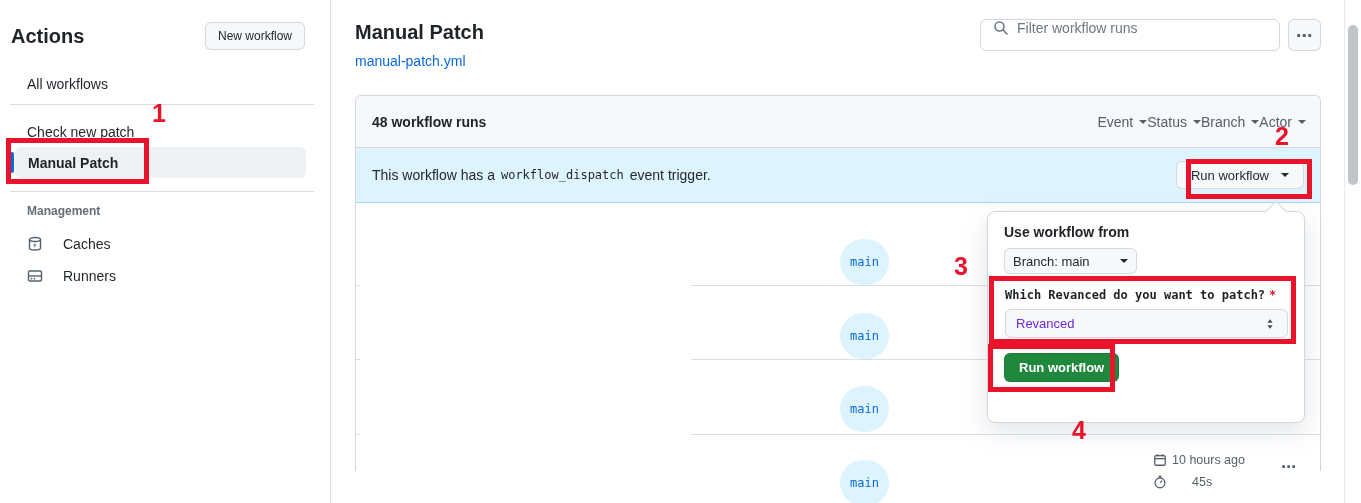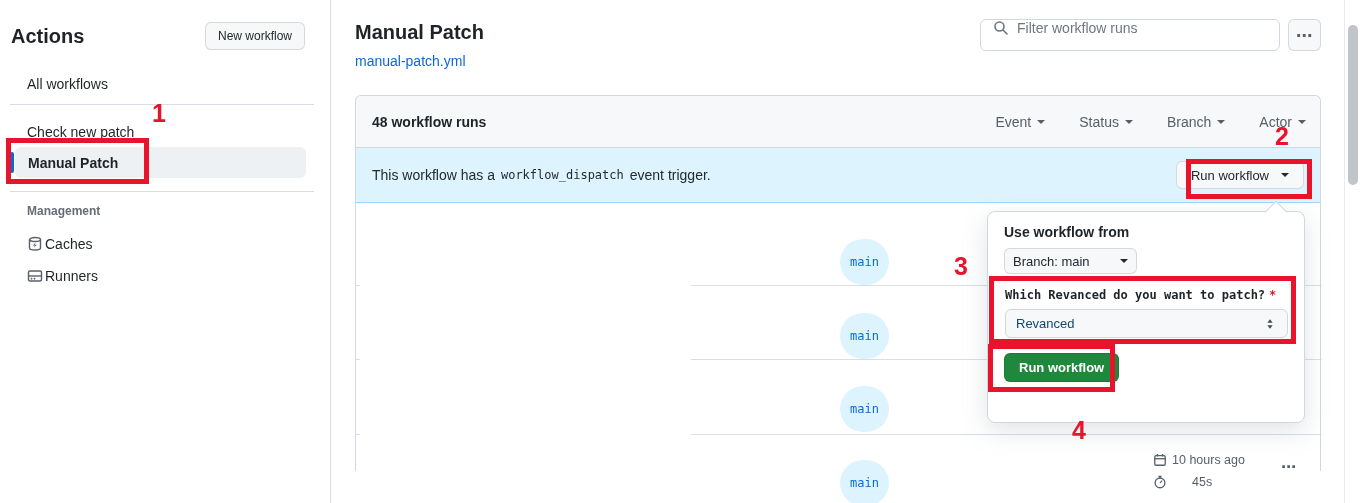--- a/index.html
+++ b/index.html
@@ -28,21 +28,21 @@
   .new-workflow-btn { position: absolute; left: 205px; top: 22px; height: 28px; padding: 0 12px; font-size: 12px; }
   .nav-link { position: absolute; left: 27px; font-size: 14px; color: #1f2328; cursor: pointer; white-space: nowrap; }
   .sb-divider { position: absolute; left: 10px; width: 304px; border-top: 1px solid #d8dee4; }
   .selected-item {
     position: absolute; left: 15px; top: 147px; width: 291px; height: 31px;
     background: #eef1f4; border-radius: 6px; display: flex; align-items: center;
     padding-left: 13px; font-weight: 700; font-size: 14px; color: #1f2328; cursor: pointer;
   }
   .selected-bar { position: absolute; left: 10px; top: 152px; width: 4px; height: 21px; background: #0969da; border-radius: 2px; }
   .mgmt-label { position: absolute; left: 27px; top: 204px; font-size: 12px; font-weight: 700; color: #656d76; }
-  .mgmt-item { position: absolute; left: 27px; display: flex; align-items: center; gap: 2px; font-size: 14px; color: #1f2328; cursor: pointer; }
+  .mgmt-item { position: absolute; left: 27px; display: flex; align-items: center; gap: 20px; font-size: 14px; color: #1f2328; cursor: pointer; }
   .mgmt-item svg { flex: 0 0 auto; }
 
   
   .page-title { position: absolute; left: 355px; top: 21px; font-size: 20px; font-weight: 700; color: #1f2328; }
   .file-link { position: absolute; left: 355px; top: 53px; font-size: 14px; color: #0969da; text-decoration: none; cursor: pointer; }
   .search-box {
     position: absolute; left: 980px; top: 19px; width: 300px; height: 32px;
     border: 1px solid #d0d7de; border-radius: 6px; background: #fff;
     display: flex; align-items: flex-start; padding: 0 12px; gap: 8px;
   }
@@ -58,21 +58,21 @@
   
   .runs-table {
     position: absolute; left: 355px; top: 95px; width: 966px; height: 376px;
     border: 1px solid #d0d7de; border-bottom: none; border-radius: 6px 6px 0 0; background: #fff;
   }
   .table-head {
     position: relative; height: 52px; background: #f6f8fa; border-bottom: 1px solid #d0d7de;
     border-radius: 6px 6px 0 0; display: flex; align-items: center; padding: 0 16px;
   }
   .runs-count { font-weight: 700; font-size: 14px; color: #1f2328; }
-  .filters { position: absolute; right: 14px; display: flex; gap: 34px; }
+  .filters { position: absolute; right: 14px; display: flex; }
   .filter { font-size: 14px; color: #57606a; cursor: pointer; display: flex; align-items: center; }
   .caret { display: inline-block; width: 0; height: 0; border: 4px solid transparent; border-top-color: currentColor; margin-left: 6px; transform: translateY(2px); }
   .banner {
     position: relative; height: 55px; background: #ddf4ff; border-bottom: 1px solid rgba(84,174,255,0.4);
     display: flex; align-items: center; padding: 0 16px; font-size: 14px; color: #24292f;
   }
   .banner .code-frag { font-size: 12px; margin: 0 6px; }
   .banner-run-btn { position: absolute; right: 16px; top: 13px; height: 28px; padding: 0 14px; font-size: 13px; font-weight: 500; gap: 6px; }
   .row-divider { position: absolute; border-top: 1px solid #d8dee4; }
   .branch-badge {
@@ -96,21 +96,21 @@
   .popup-heading { position: absolute; left: 16px; top: 12px; font-size: 14px; font-weight: 700; color: #1f2328; }
   .branch-select-btn { position: absolute; left: 16px; top: 36px; height: 26px; padding: 0 8px; font-size: 13px; gap: 24px; }
   .input-label {
     position: absolute; left: 17px; top: 76px; font-family: "DejaVu Sans Mono", "Liberation Mono", monospace;
     font-weight: 700; font-size: 12px; color: #1f2328; white-space: nowrap;
   }
   .input-label .req { color: #cf222e; margin-left: 4px; }
   .popup-select {
     position: absolute; left: 17px; top: 97px; width: 283px; height: 29px;
     background: #f6f8fa; border: 1px solid #d0d7de; border-radius: 6px;
-    display: flex; align-items: center; padding: 0 10px; font-size: 13px; color: #0c4a6e; cursor: pointer;
+    display: flex; align-items: center; padding: 0 10px; font-size: 13px; color: #6d28d9; cursor: pointer;
   }
   .popup-select .updown { margin-left: auto; }
   .btn-primary {
     position: absolute; left: 16px; top: 141px; height: 29px; padding: 0 14px;
     display: inline-flex; align-items: center; background: #1f883d; color: #fff;
     font-size: 13px; font-weight: 700; border: 1px solid rgba(31,35,40,0.15);
     border-radius: 6px; cursor: pointer; font-family: inherit;
   }
 
   

